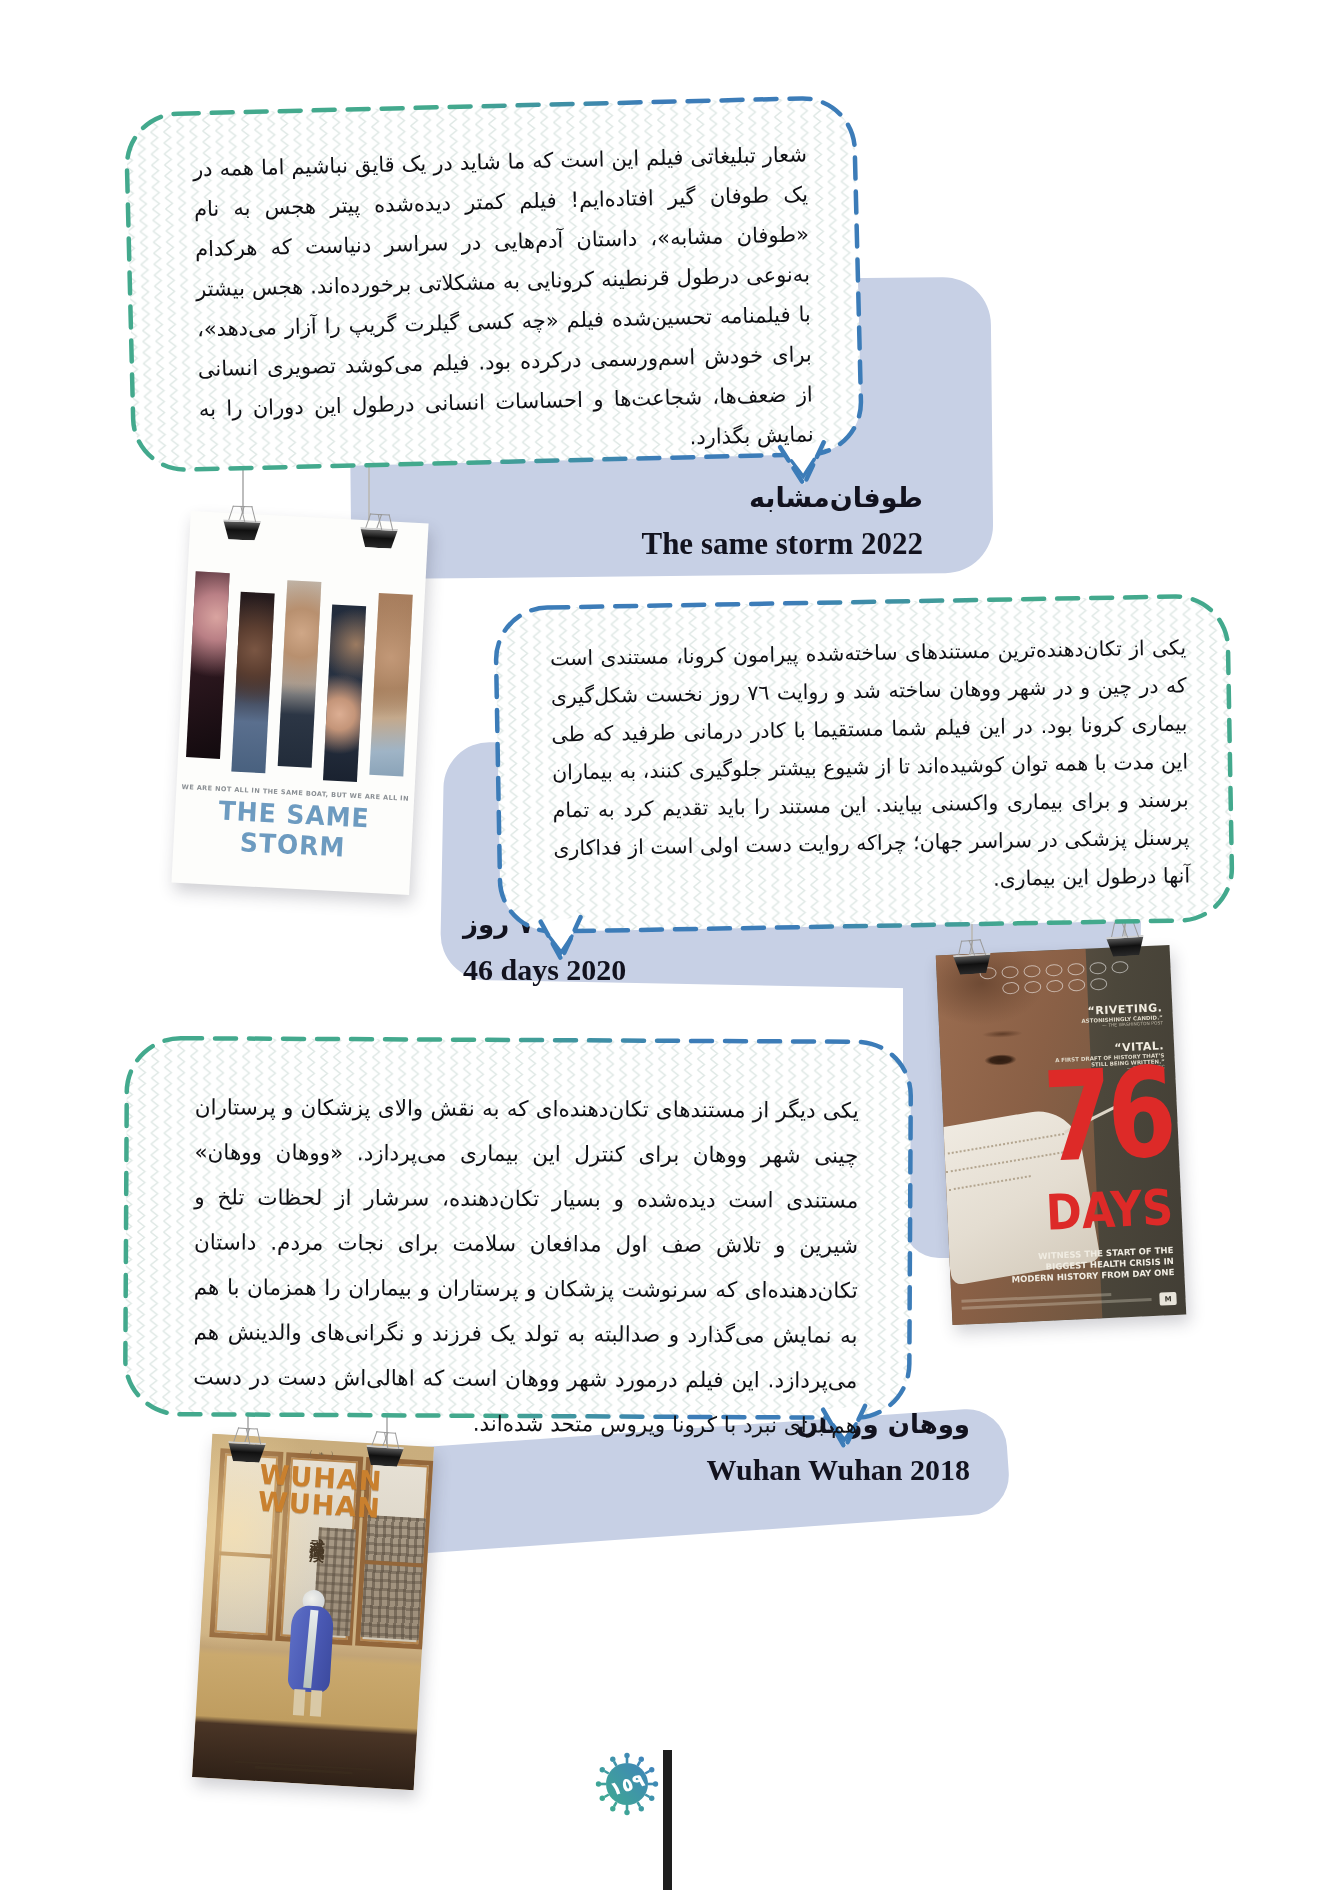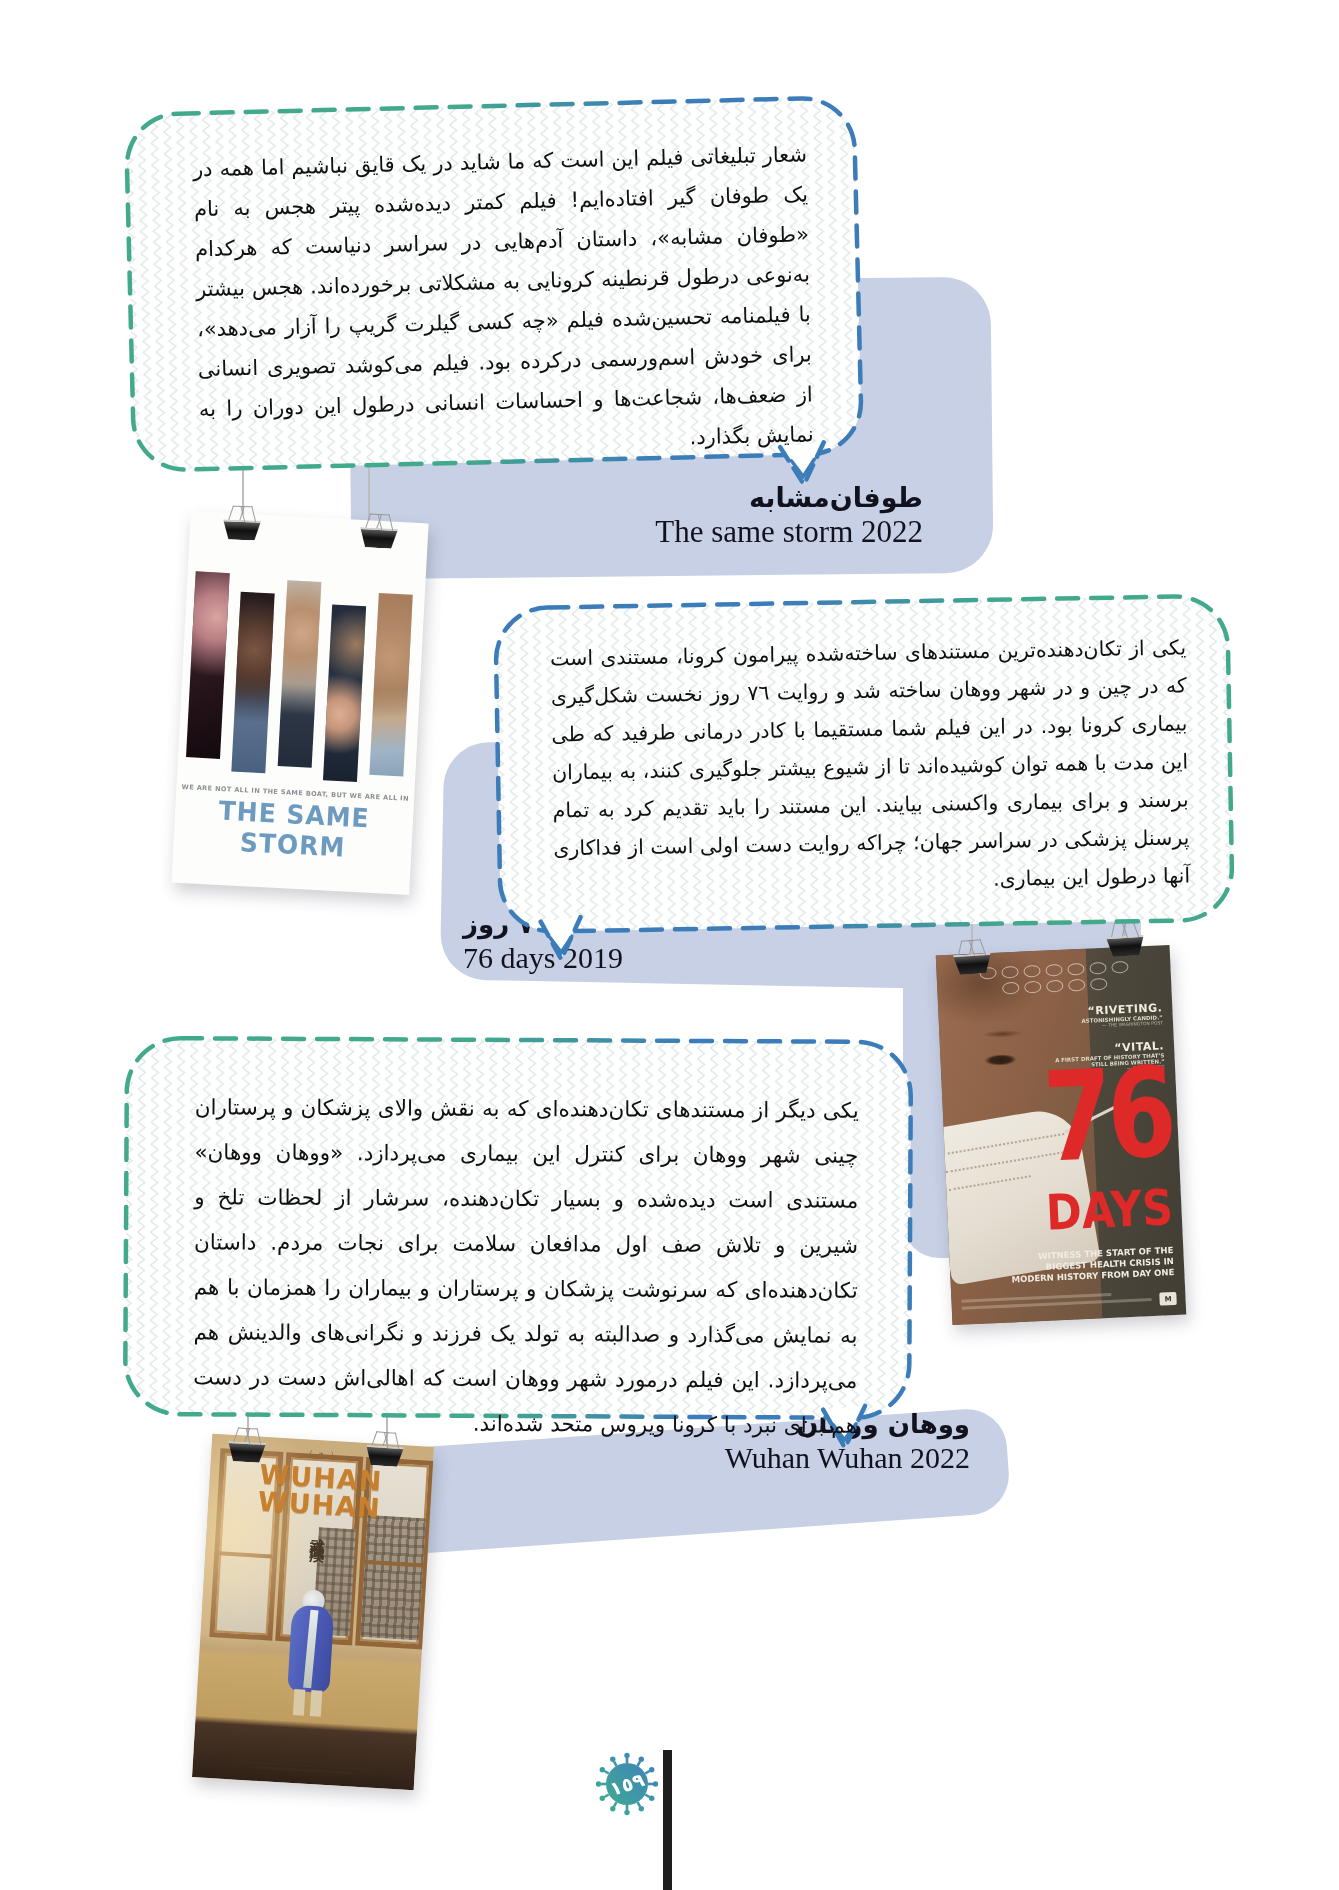--- a/index.html
+++ b/index.html
@@ -9,21 +9,21 @@
     font-family:"DejaVu Sans", sans-serif;
   }
   .abs{position:absolute;}
 
   
   .ribbon{ position:absolute; background:#c7d0e5; }
 
   
   .sec-title{ position:absolute; direction:rtl; color:#12121e; }
   .sec-title .fa{ display:block; font-weight:700; font-size:27px; line-height:32px; letter-spacing:0; }
-  .sec-title .en{ display:block; direction:ltr; font-family:"Liberation Serif", serif; font-weight:400; font-size:31px; line-height:36px; }
+  .sec-title .en{ display:block; direction:ltr; font-family:"Liberation Serif", serif; font-weight:700; font-size:31px; line-height:36px;margin-top:12px; }
   .t-right{ text-align:right; }
   .t-left{ text-align:left; }
 
   
   .bubble{ position:absolute; }
   .bubble svg{ position:absolute; left:0; top:0; overflow:visible; }
   .bubble .txt{
     position:relative; direction:rtl; text-align:justify;
     color:#101014; font-size:21px; line-height:40px;
   }
@@ -145,25 +145,25 @@
   <div class="ribbon" style="left:442px; top:748px; width:700px; height:238px; border-radius:46px; transform:rotate(1.1deg);"></div>
   <div class="ribbon" style="left:903px; top:946px; width:252px; height:312px; border-radius:36px;"></div>
   <div class="ribbon" style="left:330px; top:1412px; width:678px; height:106px; border-radius:10px 40px 40px 40px; transform:rotate(-4deg); transform-origin:88% 50%;"></div>
 
   <div class="sec-title t-right" style="right:416px; top:482px; width:480px;text-align:right;">
     <span class="fa">طوفان‌مشابه</span>
     <span class="en">The same storm 2022</span>
   </div>
   <div class="sec-title t-left" style="left:463px; top:908px; width:360px;">
     <span class="fa" style="font-size:26px;">٧٦ روز</span>
-    <span class="en" style="font-size:30px;">76 days 2019</span>
+    <span class="en" style="font-size:30px;">46 days 2020</span>
   </div>
   <div class="sec-title t-right" style="right:369px; top:1408px; width:480px;">
     <span class="fa" style="font-size:26px;">ووهان ووهان</span>
-    <span class="en" style="font-size:30px;">Wuhan Wuhan 2022</span>
+    <span class="en" style="font-size:30px;">Wuhan Wuhan 2018</span>
   </div>
 
   <div class="string" style="left:242px; top:424px; height:96px;"></div>
   <div class="string" style="left:368px; top:450px; height:78px;"></div>
   <div class="string" style="left:971px; top:903px; height:52px;"></div>
   <div class="string" style="left:1124px; top:898px; height:40px;"></div>
   <div class="string" style="left:247px; top:1410px; height:32px;"></div>
   <div class="string" style="left:386px; top:1388px; height:58px;"></div>
 
   <div class="poster" style="left:181px; top:517px; width:238px; height:372px; transform:rotate(3deg);">

